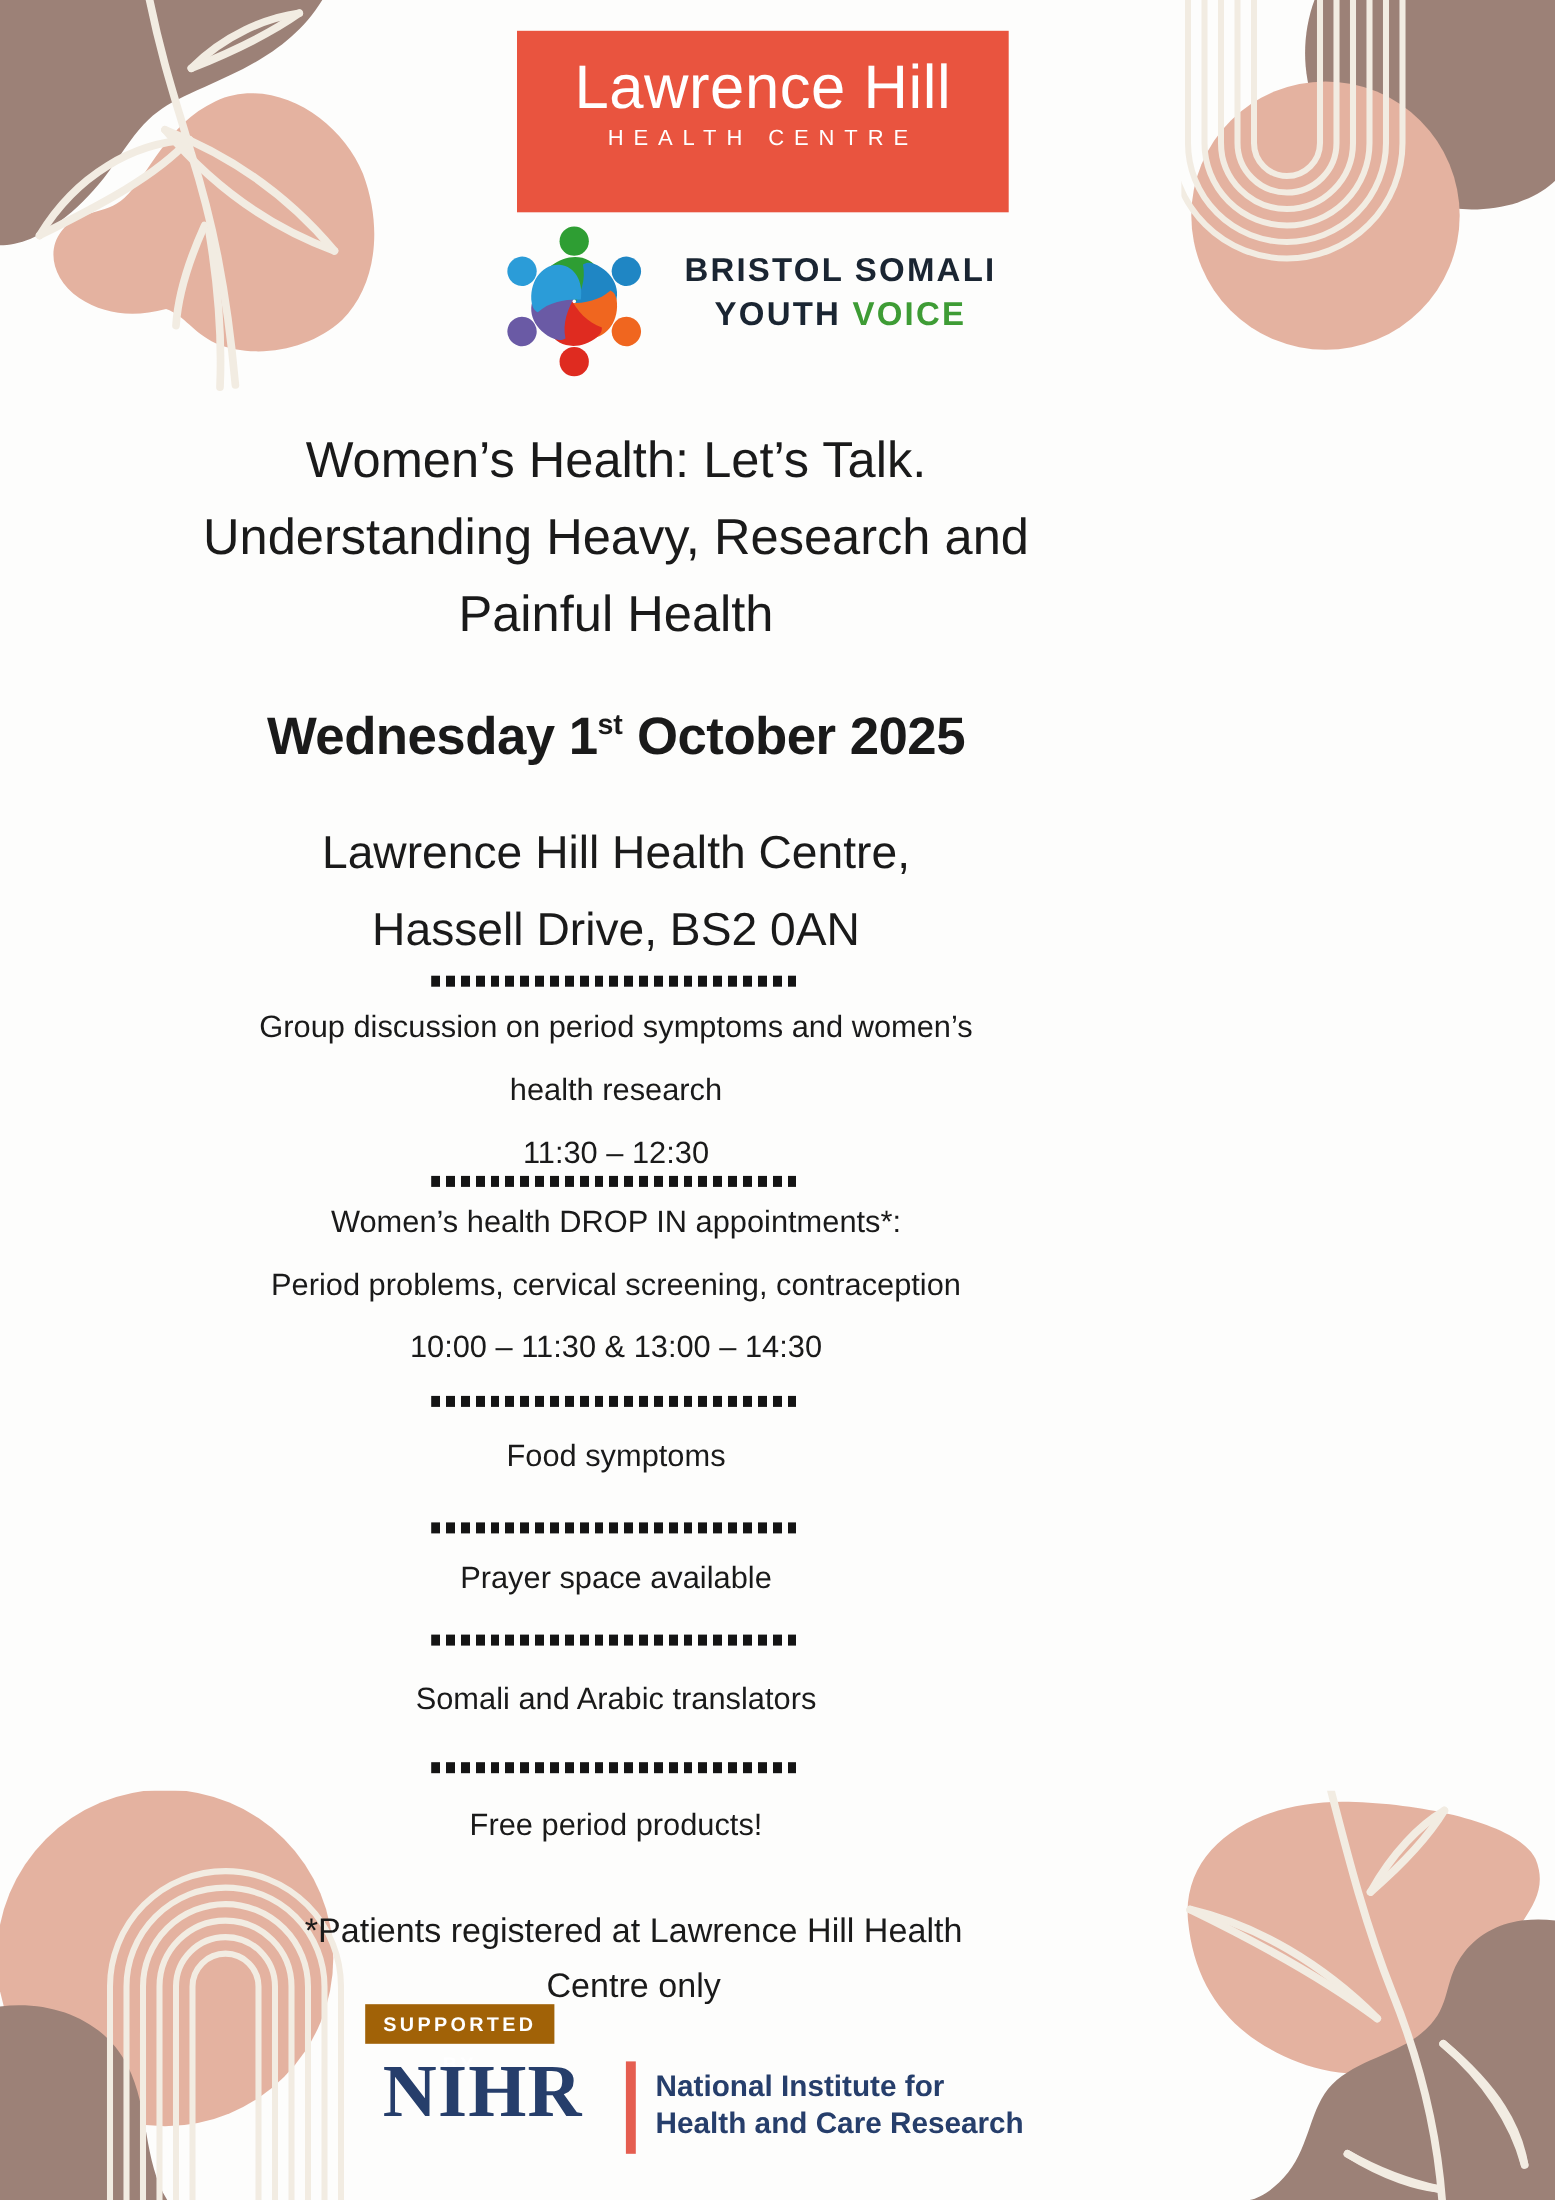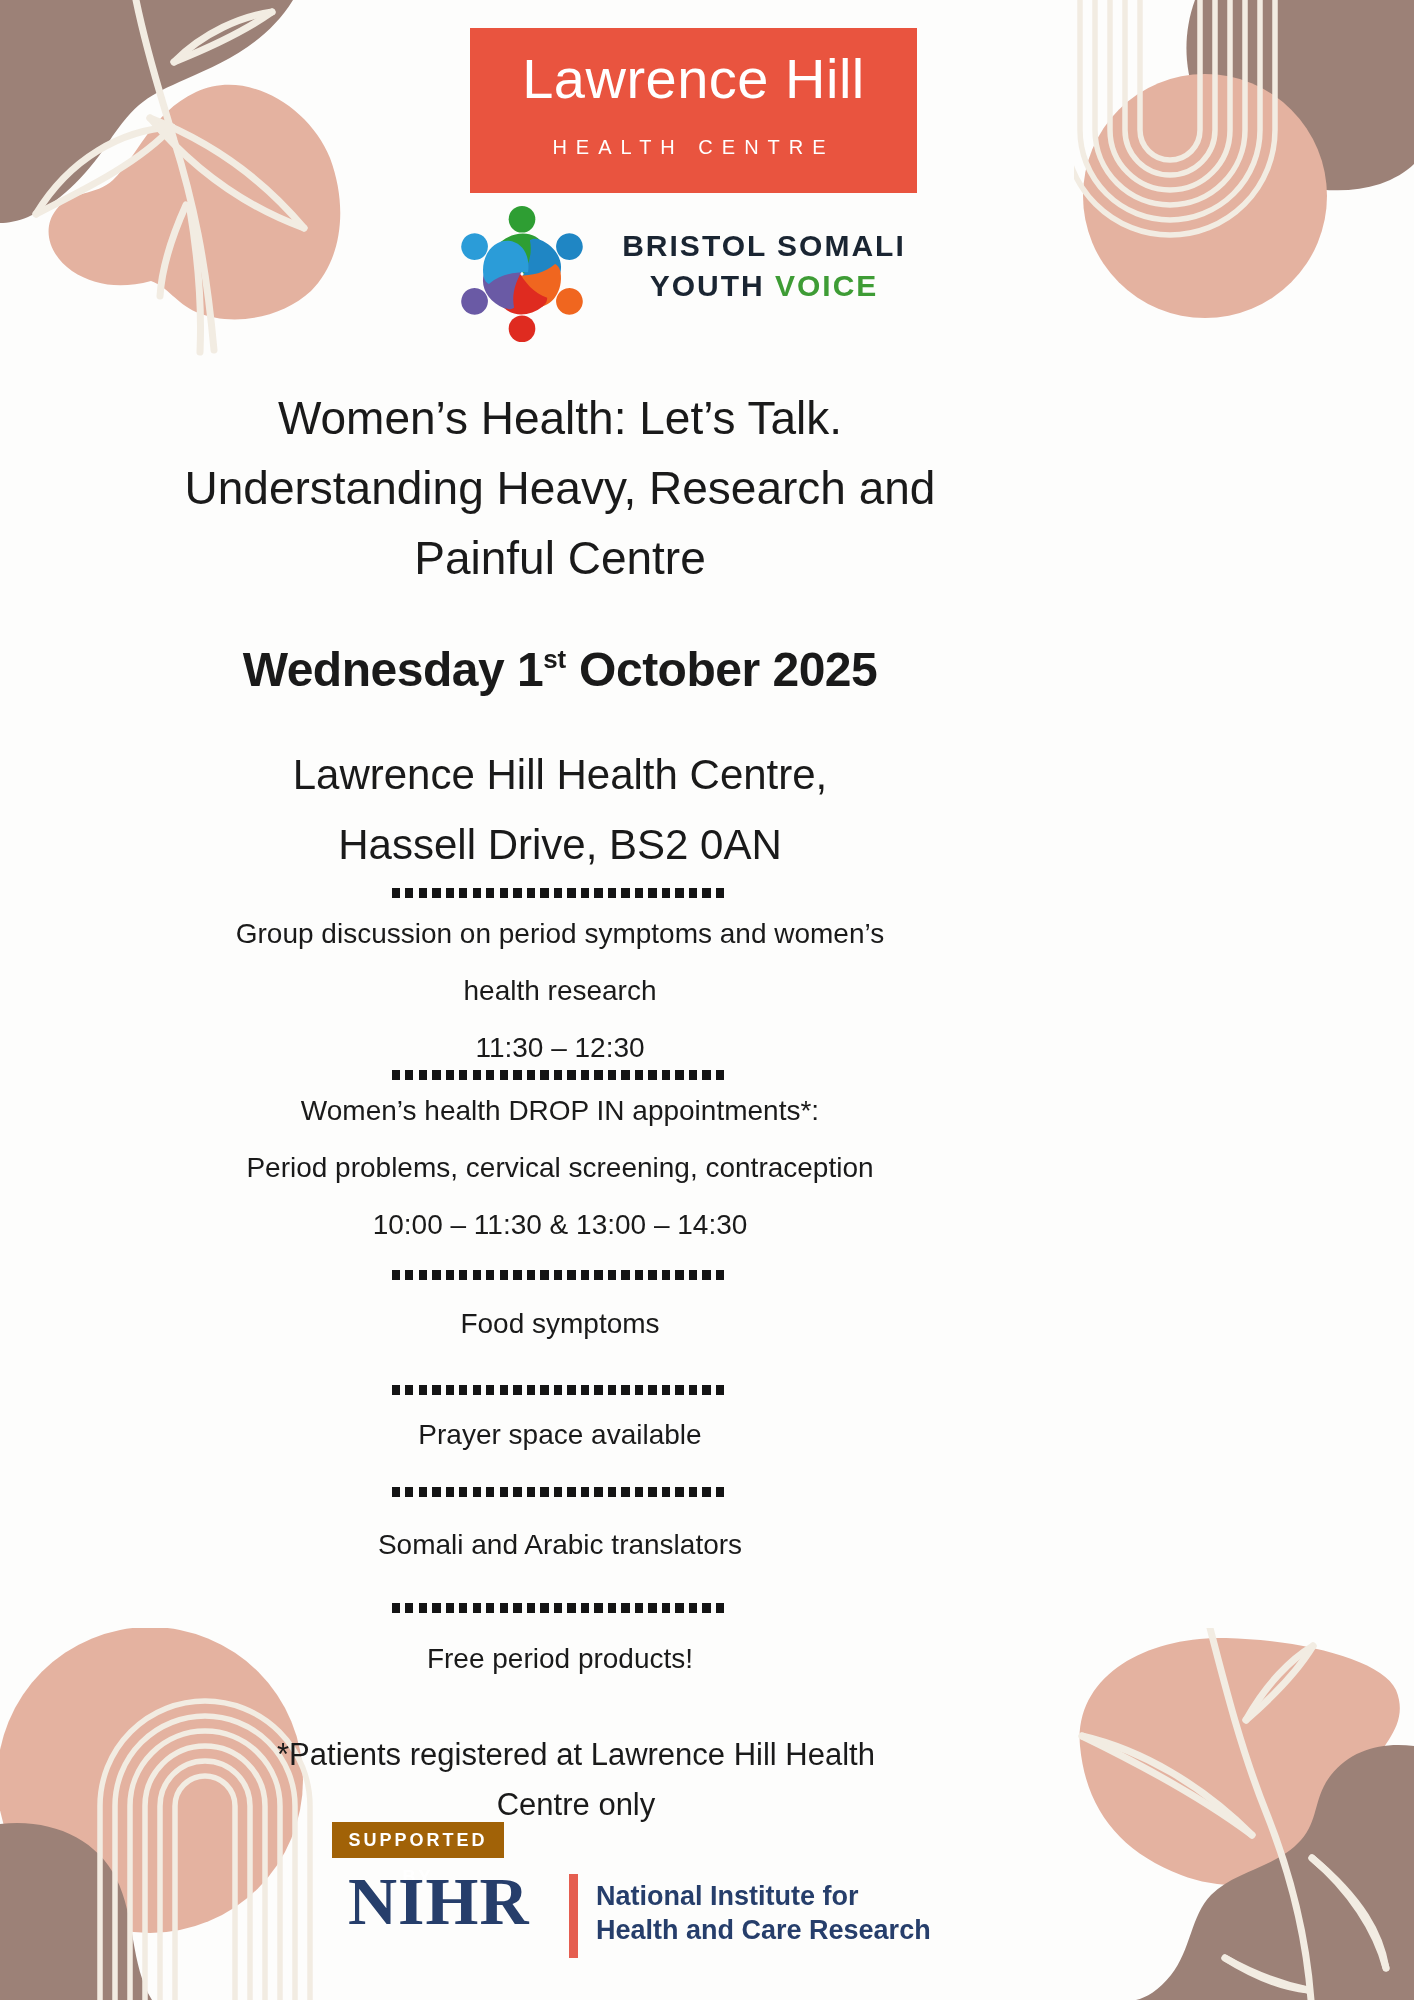--- a/index.html
+++ b/index.html
@@ -14,21 +14,21 @@
   .decor-tr{right:0;top:0;}
   .decor-bl{left:0;bottom:0;}
   .decor-br{right:0;bottom:0;}
 
   
   .lh-box{
     position:absolute;left:470px;top:28px;width:447px;height:165px;
     background:#E9543F;text-align:center;
   }
   .lh-title{font-size:56px;color:#FFFFFF;margin-top:18px;letter-spacing:0.5px;}
-  .lh-sub{font-size:20px;color:#FFFFFF;letter-spacing:9px;margin-top:25px;}
+  .lh-sub{font-size:20px;color:#FFFFFF;letter-spacing:9px;margin-top:4px;}
 
   
   .bsyv-icon{position:absolute;left:448px;top:200px;width:148px;height:148px;}
   .bsyv-text{
     position:absolute;left:578px;top:226px;width:372px;text-align:center;
     font-weight:700;font-size:30px;letter-spacing:2px;color:#1A2532;line-height:40px;
   }
   .bsyv-voice{color:#3E9C35;}
 
   
@@ -159,21 +159,21 @@
 <div class="bsyv-text">
   <div>BRISTOL SOMALI</div>
   <div><span>YOUTH </span><span class="bsyv-voice">VOICE</span></div>
 </div>
 
 <div class="centercol">
 
   <div class="row" style="top:383px">
     <div class="title-line">Women’s Health: Let’s Talk.</div>
     <div class="title-line">Understanding Heavy, Research and</div>
-    <div class="title-line">Painful Centre</div>
+    <div class="title-line">Painful Health</div>
   </div>
 
   <div class="row date-line" style="top:642px"><span>Wednesday 1</span><sup>st</sup><span> October 2025</span></div>
 
   <div class="row" style="top:740px">
     <div class="venue-line">Lawrence Hill Health Centre,</div>
     <div class="venue-line">Hassell Drive, BS2 0AN</div>
   </div>
 
   <div class="row" style="top:884px"><span class="dots"></span></div>

